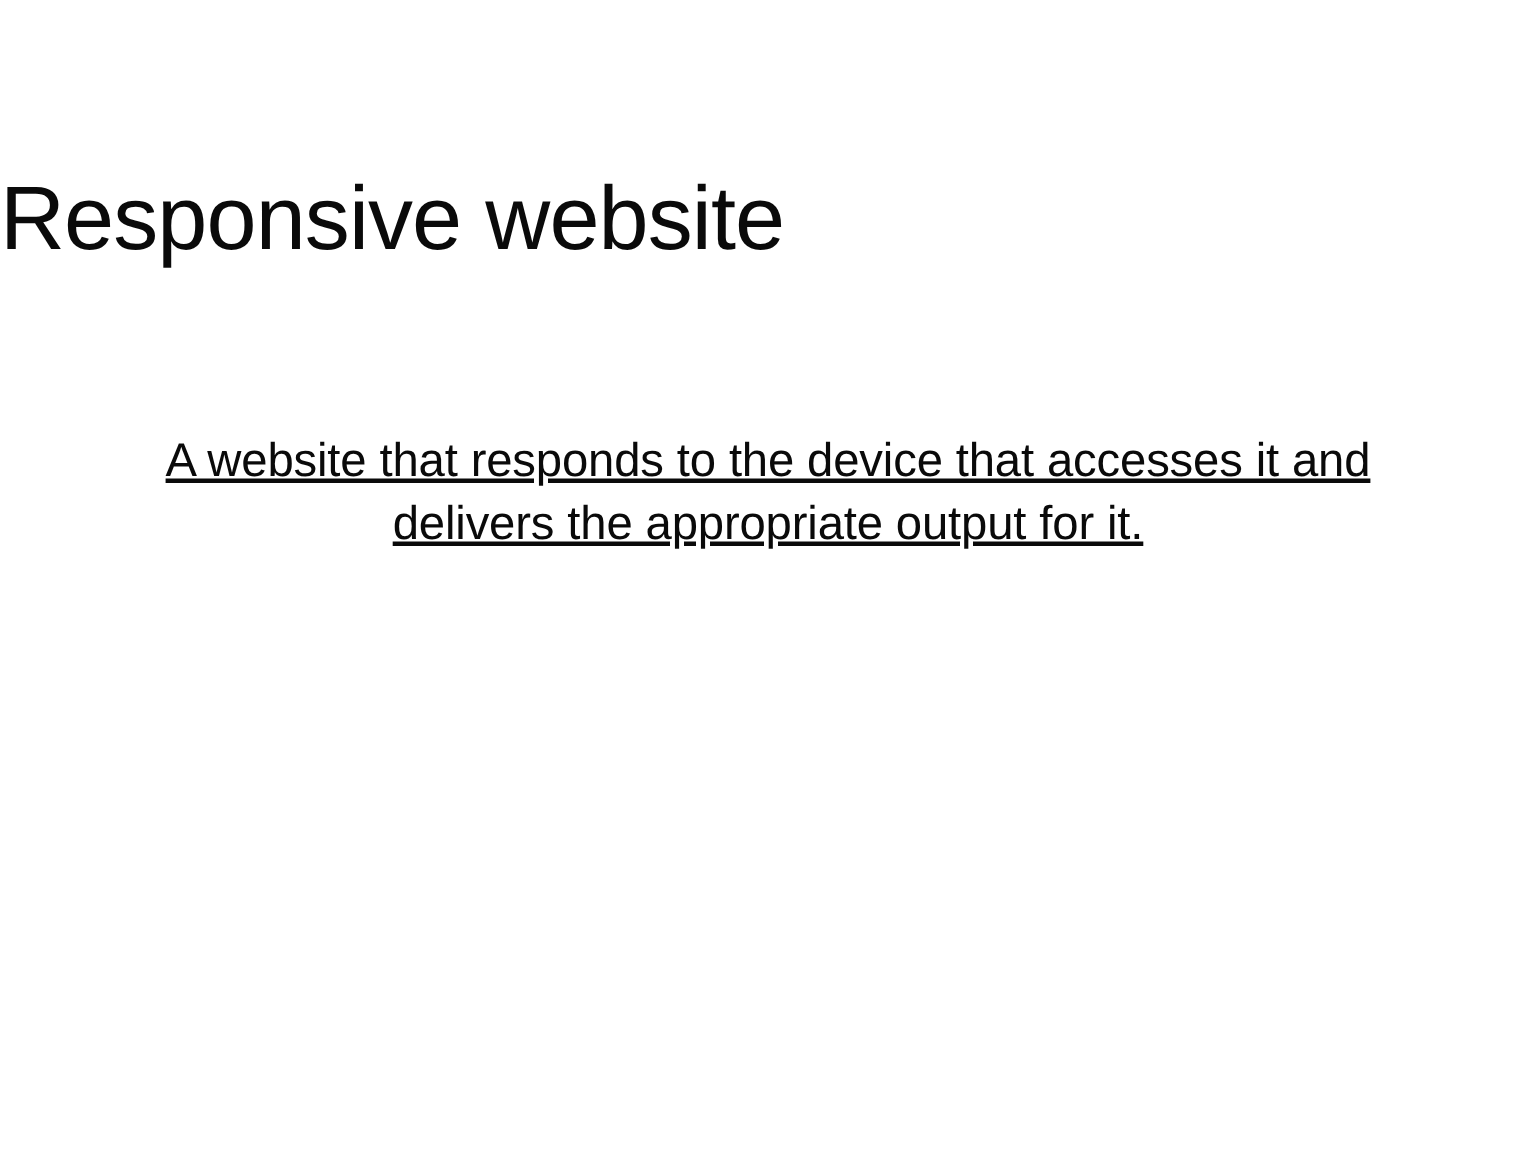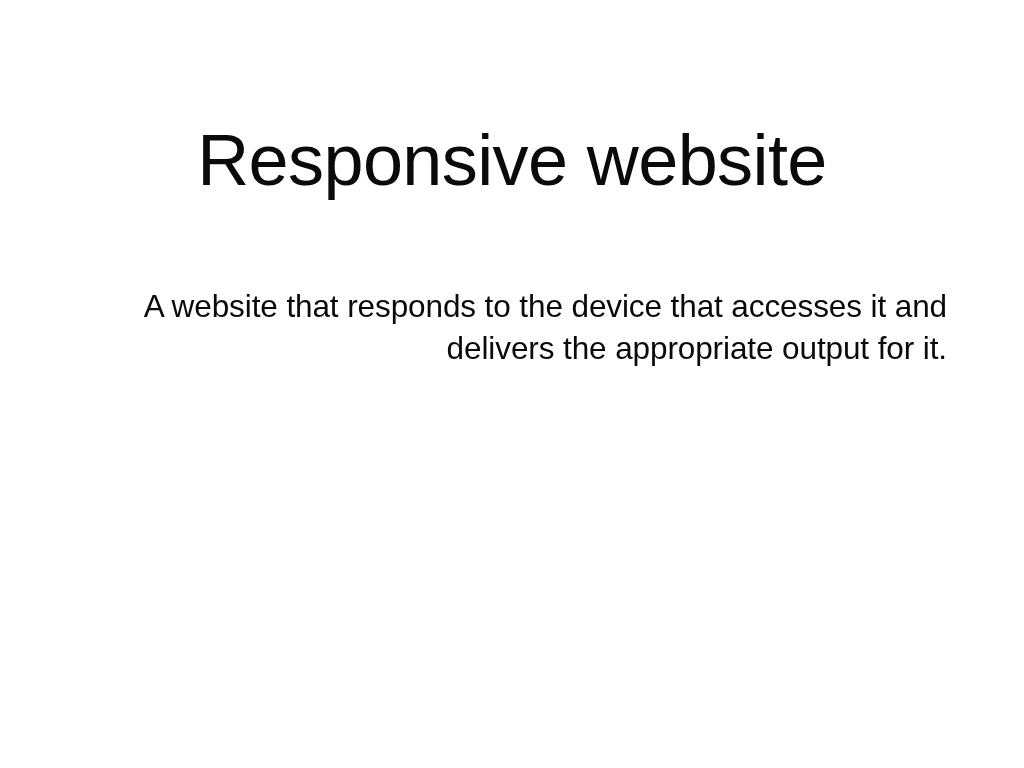--- a/index.html
+++ b/index.html
@@ -21,42 +21,42 @@
     height: 768px;
     background: #ffffff;
     box-sizing: border-box;
   }
 
   .slide-title {
     position: absolute;
     left: 0;
     top: 76px;
     width: 1024px;
-    text-align: center;
     font-family: "Liberation Sans", "DejaVu Sans", sans-serif;
-    font-size: 72px;
+    font-size: 60px;
     font-weight: 300;
     line-height: 1.0;
     letter-spacing: -0.6px;
     color: #0a0a0a;
     white-space: nowrap;
   }
 
   .slide-body {
     position: absolute;
     left: 77px;
     top: 253px;
     width: 870px;
     font-family: "Liberation Sans", "DejaVu Sans", sans-serif;
     font-size: 31.5px;
     font-weight: 300;
     line-height: 42px;
     letter-spacing: -0.1px;
     color: #0a0a0a;
-    text-align: right;
+    text-align: center;
+    text-decoration: underline;
   }
 
   .slide-canvas-area {
     position: absolute;
     left: 0;
     top: 360px;
     width: 1024px;
     height: 408px;
     background: transparent;
   }

